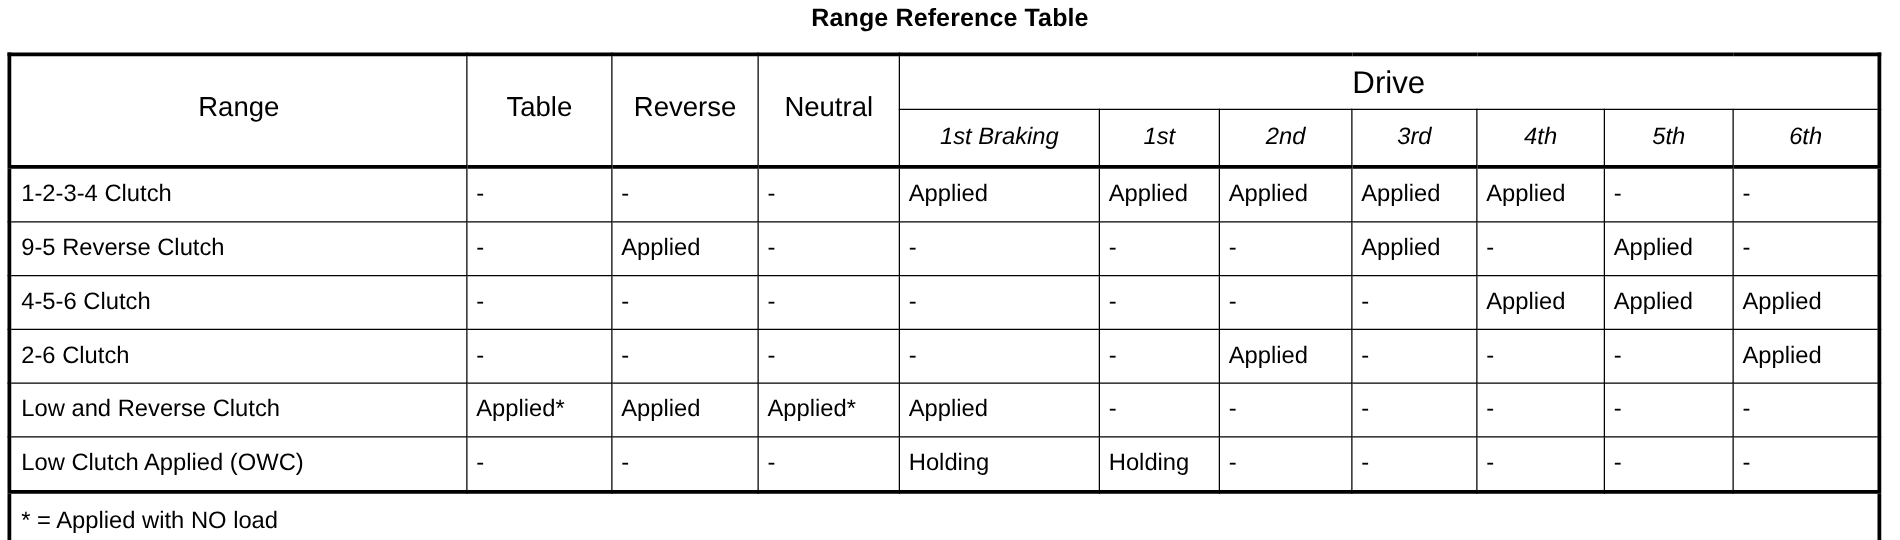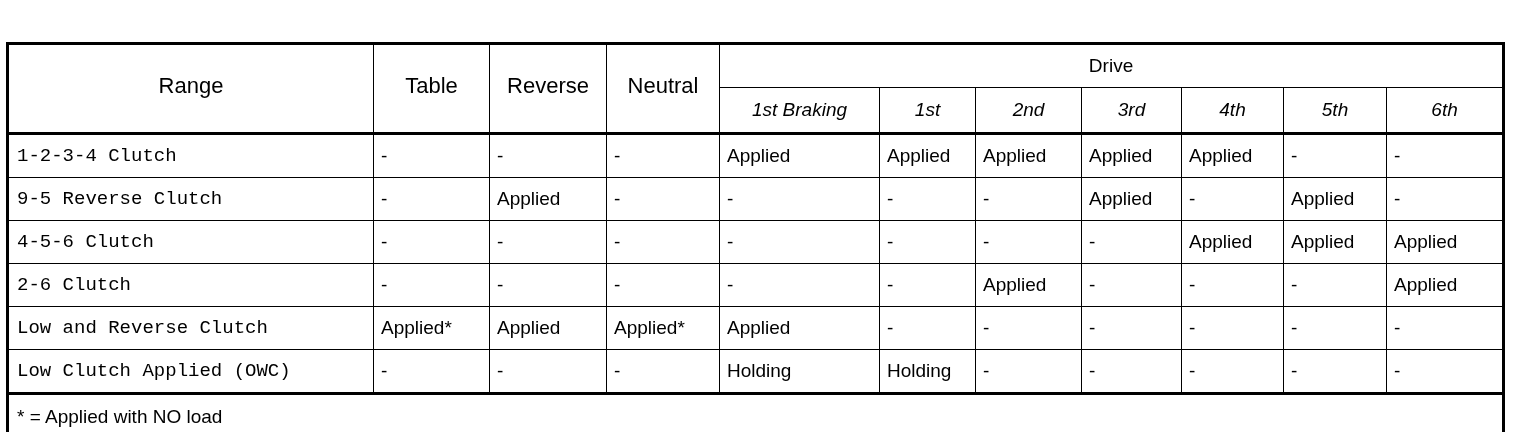--- a/index.html
+++ b/index.html
@@ -60,21 +60,21 @@
   }
 
   
   .hdr {
     font-size: 19px;
     font-weight: bold;
     text-align: center;
     border-bottom: 3px solid #000000 !important;
   }
   .hdr-group {
-    font-size: 19px;
+    font-size: 25px;
     font-weight: bold;
     text-align: center;
     height: 42px;
   }
   .hdr-range {
     font-size: 22px;
     font-weight: bold;
     text-align: center;
     vertical-align: bottom;
     padding-bottom: 6px !important;
@@ -89,21 +89,20 @@
   .body-row td {
     height: 42px;
     font-size: 19px;
     text-align: left;
     padding-left: 7px !important;
     white-space: nowrap;
     overflow: hidden;
   }
   .body-row td.rowlabel {
     padding-left: 8px !important;
-    font-family: Liberation Mono, monospace;
   }
 
   
   #footnote-cell {
     height: 44px;
     font-size: 19px;
     text-align: left;
     padding-left: 8px !important;
     border-top: 3px solid #000000 !important;
   }
@@ -119,20 +118,21 @@
   col.c-3rd      { width: 100px; }
   col.c-4th      { width: 102px; }
   col.c-5th      { width: 103px; }
   col.c-6th      { width: 117px; }
 </style>
 </head>
 <body>
 
 <div id="page">
 
+  <div id="title">Range Reference Table</div>
 
   <table id="range-table">
     <colgroup>
       <col class="c-range">
         <col class="c-park">
         <col class="c-reverse">
         <col class="c-neutral">
       <col class="c-brake">
         <col class="c-1st">
         <col class="c-2nd">

